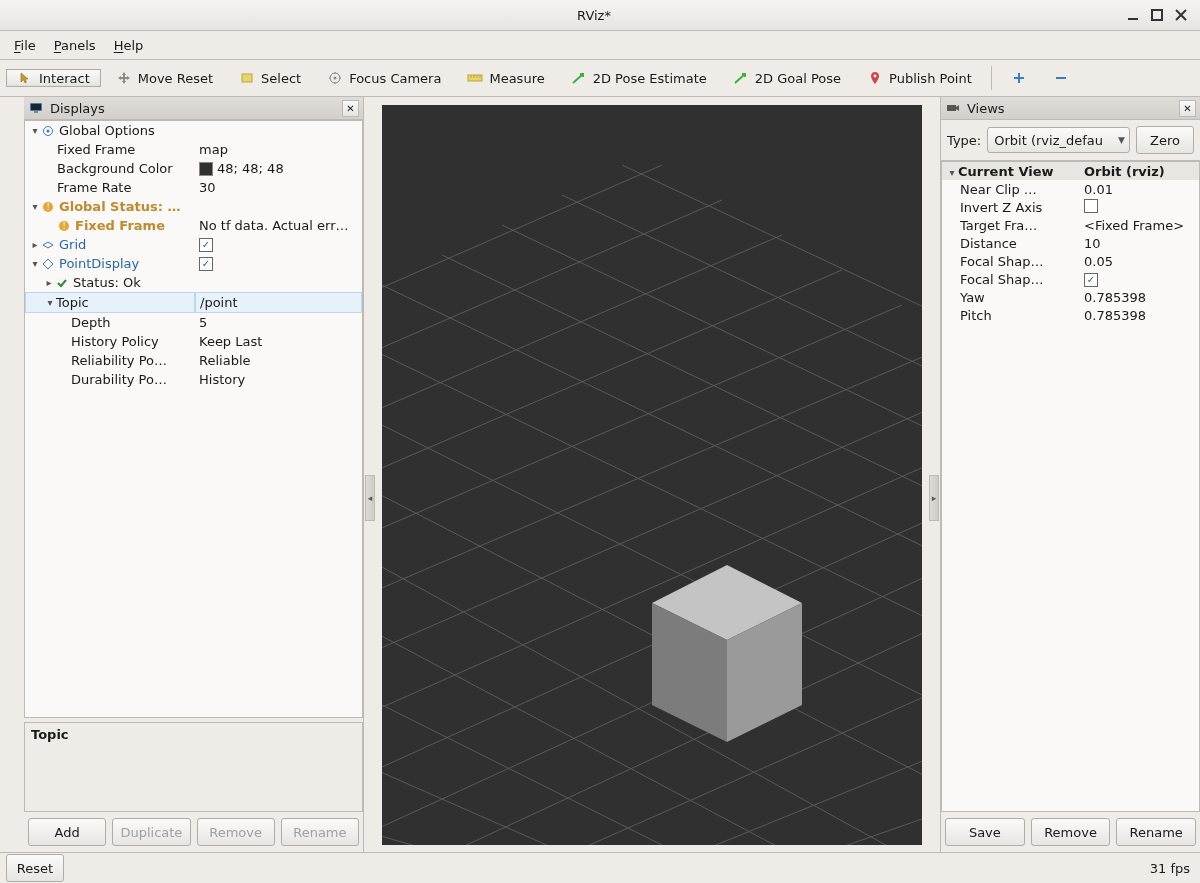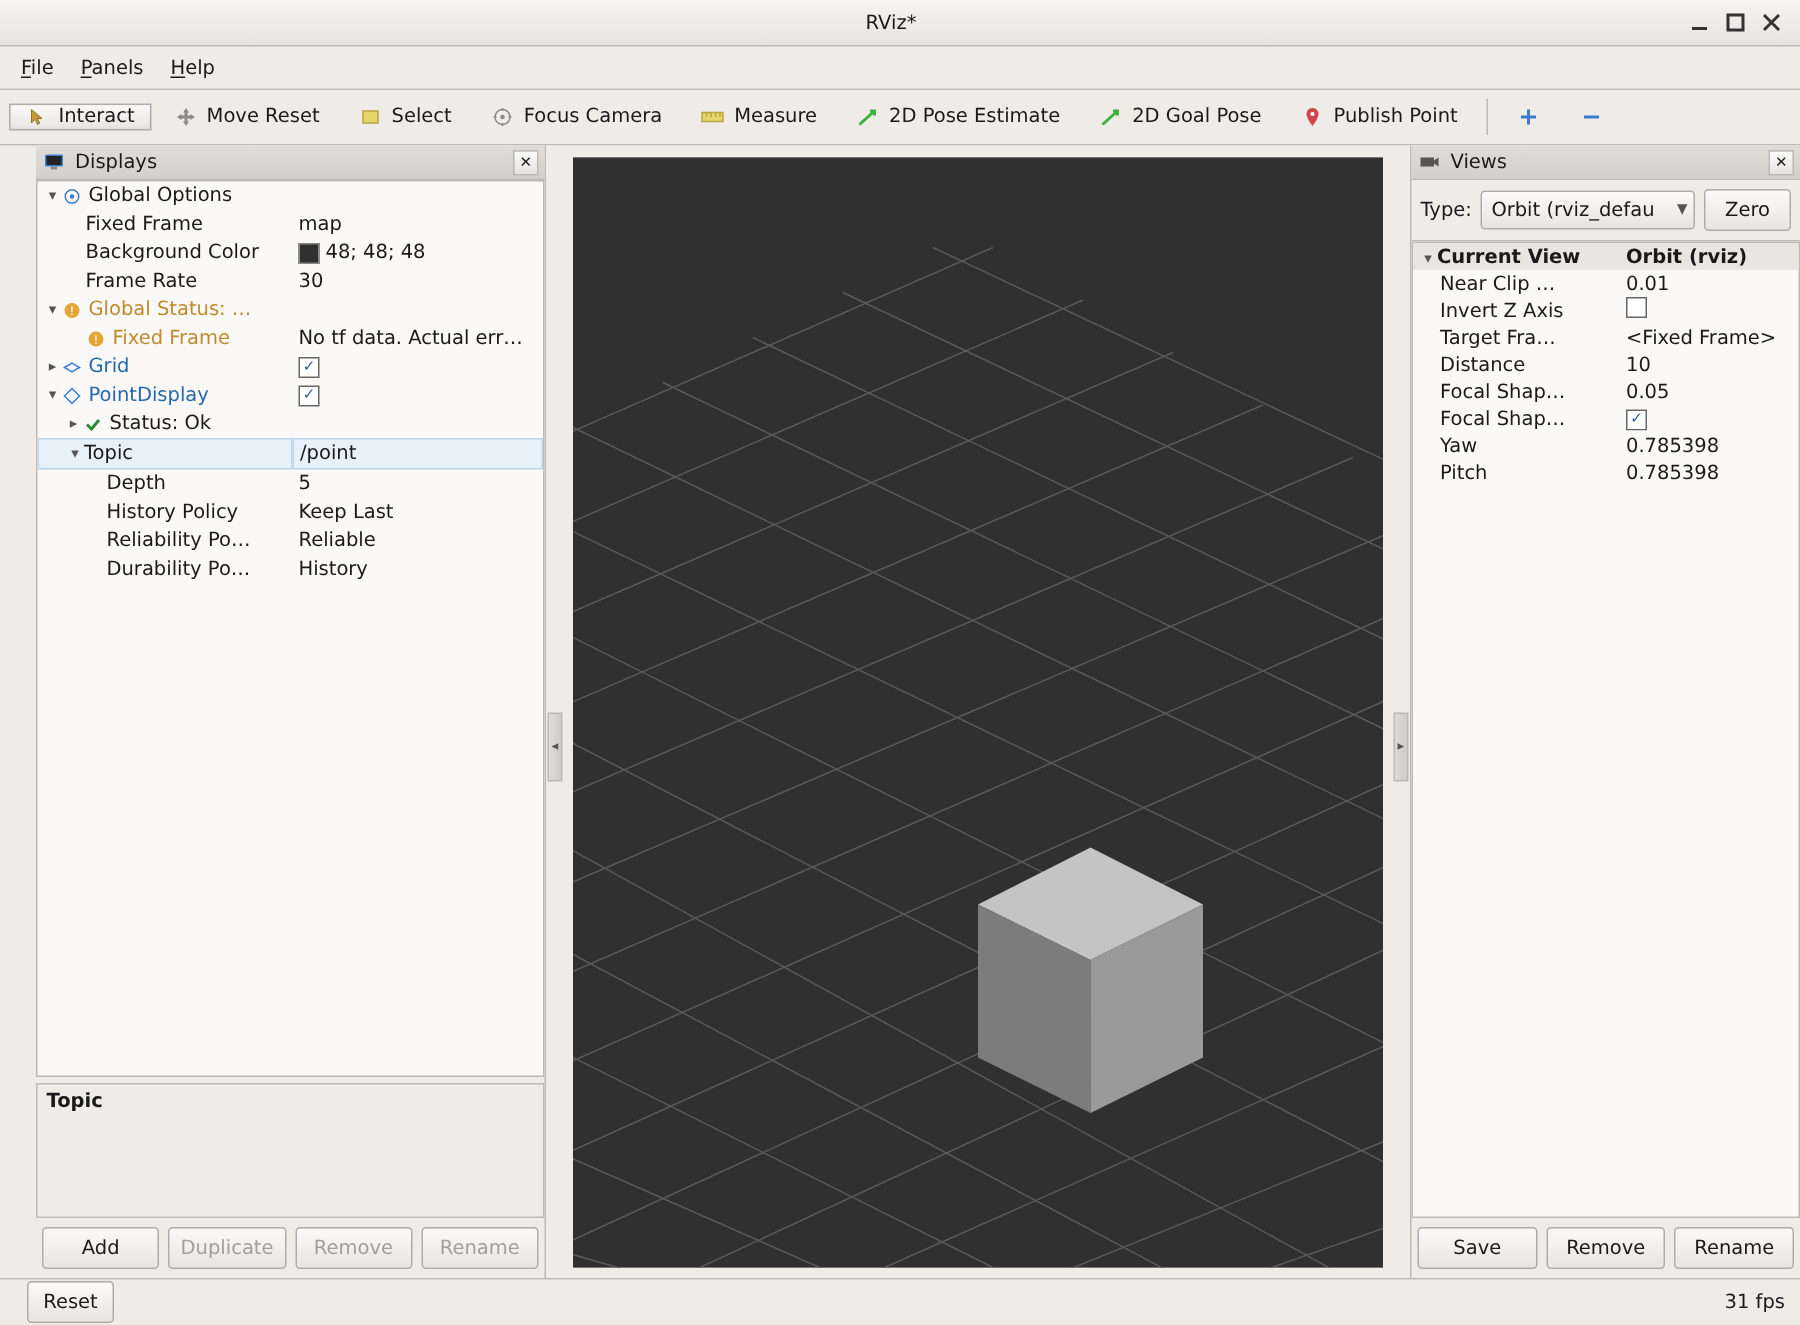--- a/index.html
+++ b/index.html
@@ -27,21 +27,21 @@
   .title-text{font-weight:500;text-align:center;flex:1;}
   .title-controls{display:flex;gap:10px;padding-right:12px;align-items:center;flex:1;justify-content:flex-end;}
   .title-btn{width:14px;height:14px;display:flex;align-items:center;justify-content:center;font-weight:bold;}
   .title-btn svg{display:block;}
   
   .menubar{height:28px;display:flex;align-items:center;padding:0 6px;gap:2px;border-bottom:1px solid var(--border);}
   .menu-item{padding:4px 8px;border-radius:3px;}
   .menu-item u{text-decoration:underline;text-underline-offset:2px;}
   
   .toolbar{height:36px;display:flex;align-items:center;padding:0 6px;gap:4px;border-bottom:1px solid var(--border);}
-  .tool-btn{display:flex;gap:6px;padding:0 10px;border:1px solid transparent;border-radius:0;background:transparent;}
+  .tool-btn{display:flex;align-items:center;gap:6px;padding:0 10px;border:1px solid transparent;border-radius:0;background:transparent;}
   .tool-btn.active{background:linear-gradient(var(--btn-grad-top),var(--btn-grad-bot));border:1px solid var(--btn-border);box-shadow:inset 0 0 2px rgba(0,0,0,.08);}
   .tool-icon{width:16px;height:16px;display:flex;align-items:center;justify-content:center;}
   .tool-sep{width:1px;height:24px;background:var(--border);margin:0 4px;}
   
   .main{flex:1;display:flex;min-height:0;background:var(--bg);margin-left:24px;}
   .panel{display:flex;flex-direction:column;background:var(--panel);box-sizing:border-box;}
   .panel-left{width:340px;border-right:1px solid var(--border);}
   .panel-right{width:260px;border-left:1px solid var(--border);}
   .panel-center{flex:1;display:flex;flex-direction:column;background:var(--bg);align-items:center;justify-content:flex-start;padding:8px 0;position:relative;}
   .panel-header{height:22px;background:linear-gradient(#e0ddd8,#d3d0cb);border-bottom:1px solid var(--border);display:flex;align-items:center;padding:0 4px;gap:6px;font-weight:500;}
@@ -50,42 +50,42 @@
   .tree{flex:1;overflow:auto;background:#faf9f7;border:1px solid var(--border);margin:0;display:flex;}
   .tree-labels{flex:0 0 170px;border-right:0px solid var(--border);}
   .tree-values{flex:1;}
   .tree-row{height:19px;display:flex;align-items:center;padding-left:4px;box-sizing:border-box;white-space:nowrap;overflow:hidden;text-overflow:ellipsis;}
   .tree-row.sel{background:var(--select-row);border:1px solid #bcd6ef;height:21px;}
   .indent{display:inline-block;width:14px;}
   .exp{display:inline-block;width:12px;text-align:center;color:#555;font-size:10px;}
   .tree-icon{width:14px;height:14px;margin-right:4px;display:inline-flex;align-items:center;justify-content:center;}
   .tree-values .tree-row{padding-left:4px;}
   .blue{color:var(--blue);font-weight:500;}
-  .orange{color:var(--orange);font-weight:400;}
+  .orange{color:var(--orange);font-weight:700;}
   .checkbox{width:12px;height:12px;border:1px solid #666;background:#fff;display:inline-flex;align-items:center;justify-content:center;font-size:10px;color:#2a5a92;}
   .colorchip{width:12px;height:12px;background:#303030;border:1px solid #888;display:inline-block;margin-right:4px;vertical-align:middle;}
   
   .desc-box{height:80px;border:1px solid var(--border);background:var(--panel);padding:4px 6px;margin-top:4px;}
   .desc-title{font-weight:bold;}
   
   .btn-row{display:flex;gap:6px;padding:6px 4px;align-items:center;}
   .btn{flex:1;height:26px;background:linear-gradient(var(--btn-grad-top),var(--btn-grad-bot));border:1px solid var(--btn-border);border-radius:3px;display:flex;align-items:center;justify-content:center;}
   .btn.disabled{color:#a0a0a0;}
   
   .viewport{width:540px;height:740px;background:var(--viewport);position:relative;margin:0 auto;}
   .splitter-handle{position:absolute;top:50%;width:8px;height:44px;background:linear-gradient(90deg,#dedbd6,#cfccc7);border:1px solid var(--border);display:flex;align-items:center;justify-content:center;color:#555;font-size:9px;z-index:3;}
   
   .type-row{display:flex;align-items:center;gap:6px;padding:6px 6px;border-bottom:1px solid var(--border);}
   .combo{flex:1;height:24px;background:linear-gradient(var(--btn-grad-top),var(--btn-grad-bot));border:1px solid var(--btn-border);border-radius:3px;display:flex;align-items:center;padding:0 6px;overflow:hidden;position:relative;}
   .combo-arrow{position:absolute;right:4px;top:50%;transform:translateY(-50%);font-size:9px;color:#555;}
   .views-tree .row{display:flex;height:18px;align-items:center;}
   .views-tree .row .cell{flex:1;padding:0 4px;white-space:nowrap;overflow:hidden;text-overflow:ellipsis;}
   .views-tree .row .cell.first{flex:0 0 130px;}
   
-  .footer{height:30px;display:flex;align-items:center;padding:0 18px;border-top:1px solid var(--border);position:relative;}
+  .footer{height:30px;display:flex;align-items:center;padding:0 6px;border-top:1px solid var(--border);position:relative;}
   .fps{position:absolute;right:10px;}
 </style>
 </head>
 <body>
 
 <div class="window">
 
   <div class="titlebar">
     <div class="title-spacer"></div>
     <div class="title-text">RViz*</div>

